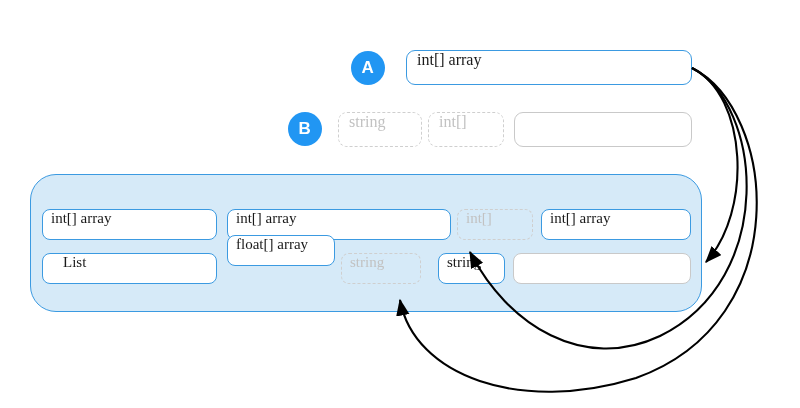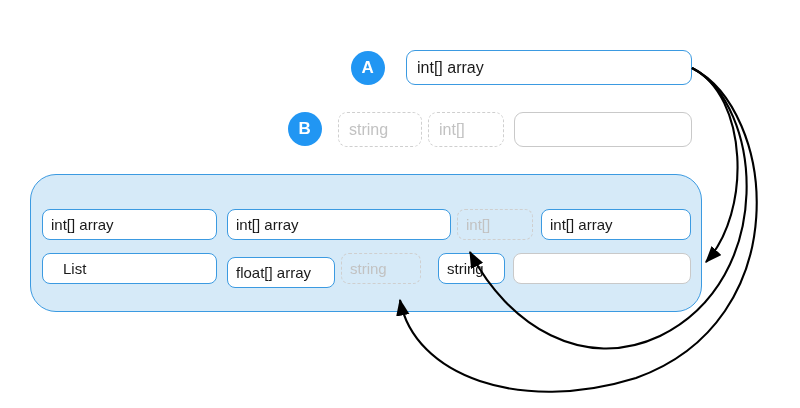--- a/index.html
+++ b/index.html
@@ -24,26 +24,27 @@
   }
   #badge-a{left:351px;top:51px;}
   #badge-b{left:288px;top:112px;}
 
   
   .chip{
     position:absolute;
     box-sizing:border-box;
     height:35px;
     border-radius:9px;
-    display:flex;align-items:center;
+    display:flex;
     padding-left:10px;
     font-size:16px;
     color:#1a1a1a;
     background:#ffffff;
     white-space:nowrap;
+    font-family:Liberation Serif, serif;
   }
   .chip.solid-blue{border:1.6px solid #3b9ae1;}
   .chip.solid-grey{border:1.6px solid #c9c9c9;}
   .chip.ghost{
     border:1.7px dashed #cfcfcf;
     color:#c2c2c2;
     background:transparent;
   }
 
   
@@ -104,21 +105,21 @@
     </div>
 
     <div class="chip sm solid-blue" style="left:510px;top:34px;width:150px;">
       <span>int[] array</span>
     </div>
 
     <div class="chip sm solid-blue" style="left:11px;top:78px;width:175px;padding-left:20px;">
       <span>List</span>
     </div>
 
-    <div class="chip sm solid-blue" style="left:196px;top:82px;width:108px;">
+    <div class="chip sm solid-blue" style="left:196px;top:60px;width:108px;">
       <span>float[] array</span>
     </div>
 
     <div class="chip sm ghost" style="left:310px;top:78px;width:80px;">
       <span>string</span>
     </div>
 
     <div class="chip sm solid-blue" style="left:407px;top:78px;width:67px;">
       <span>string</span>
     </div>

